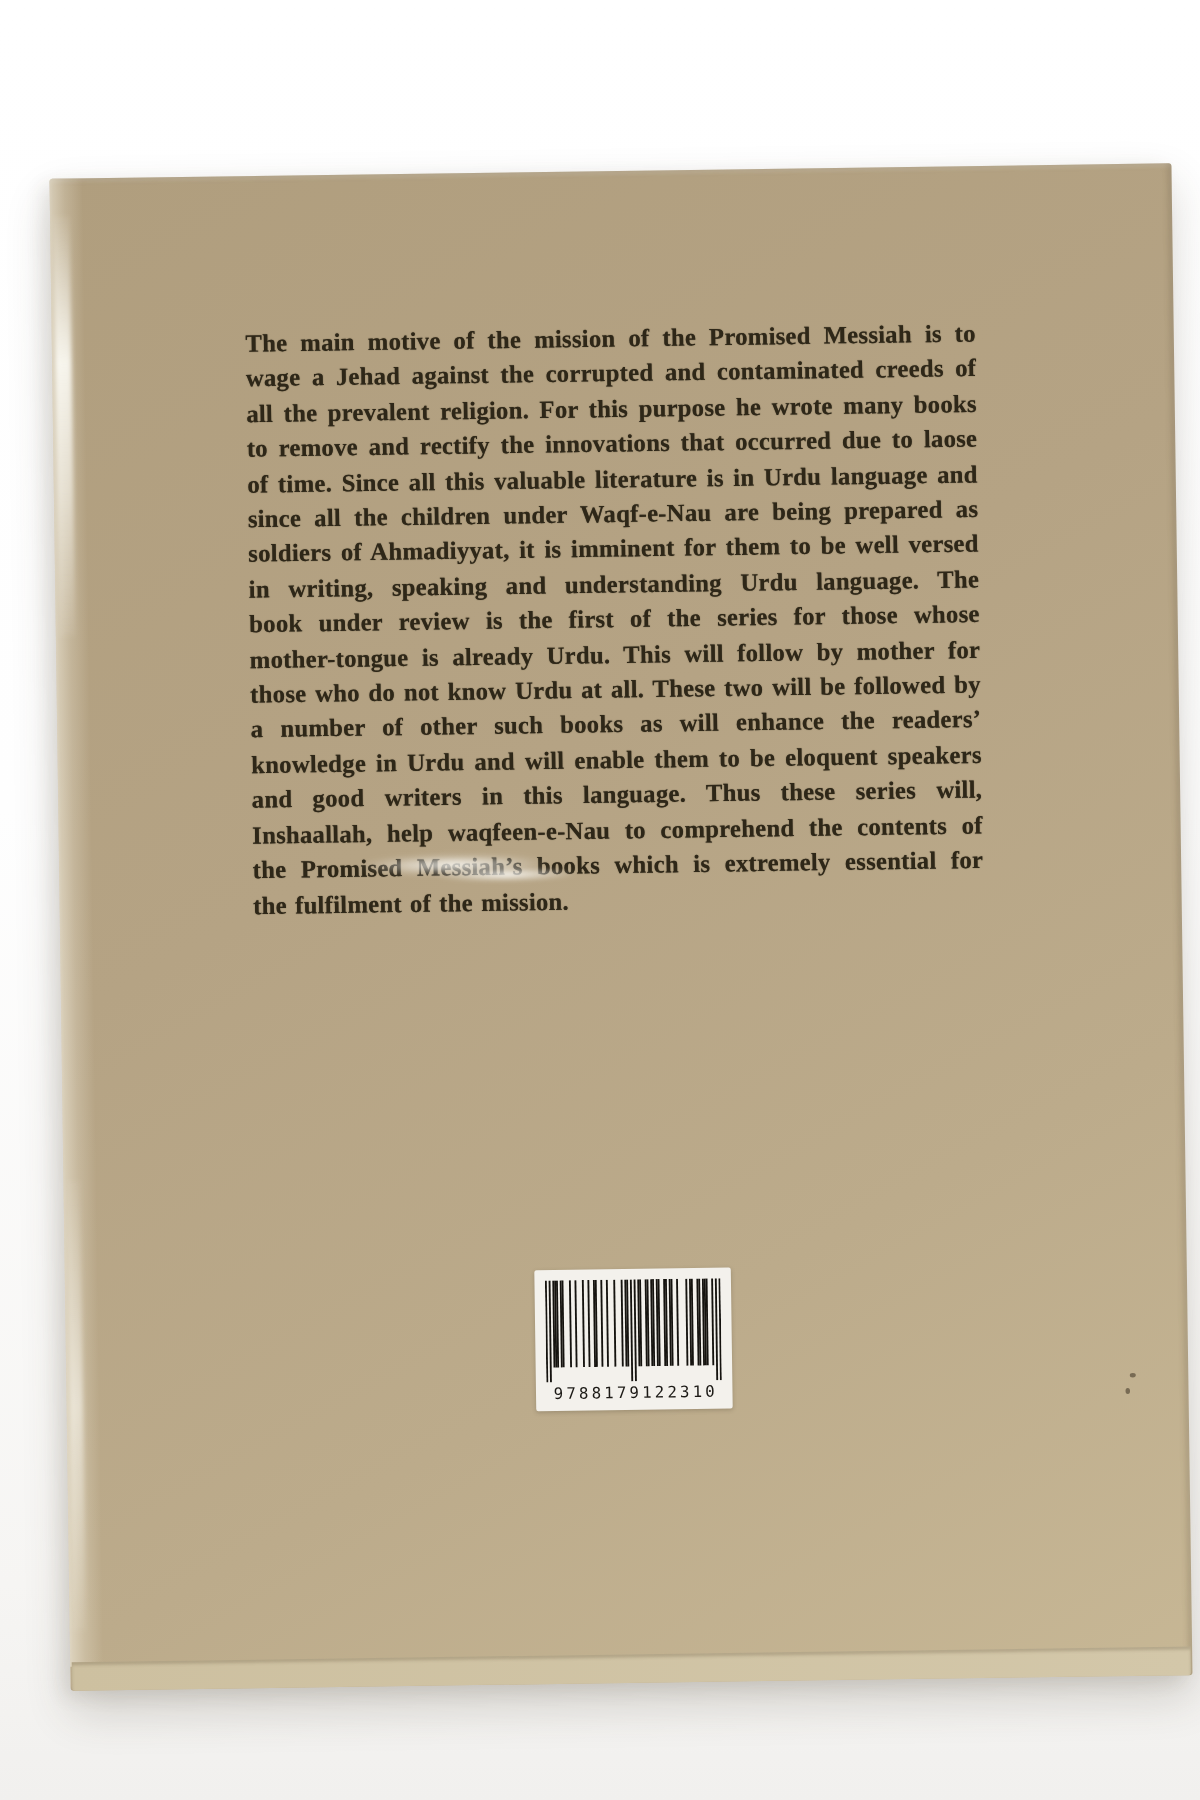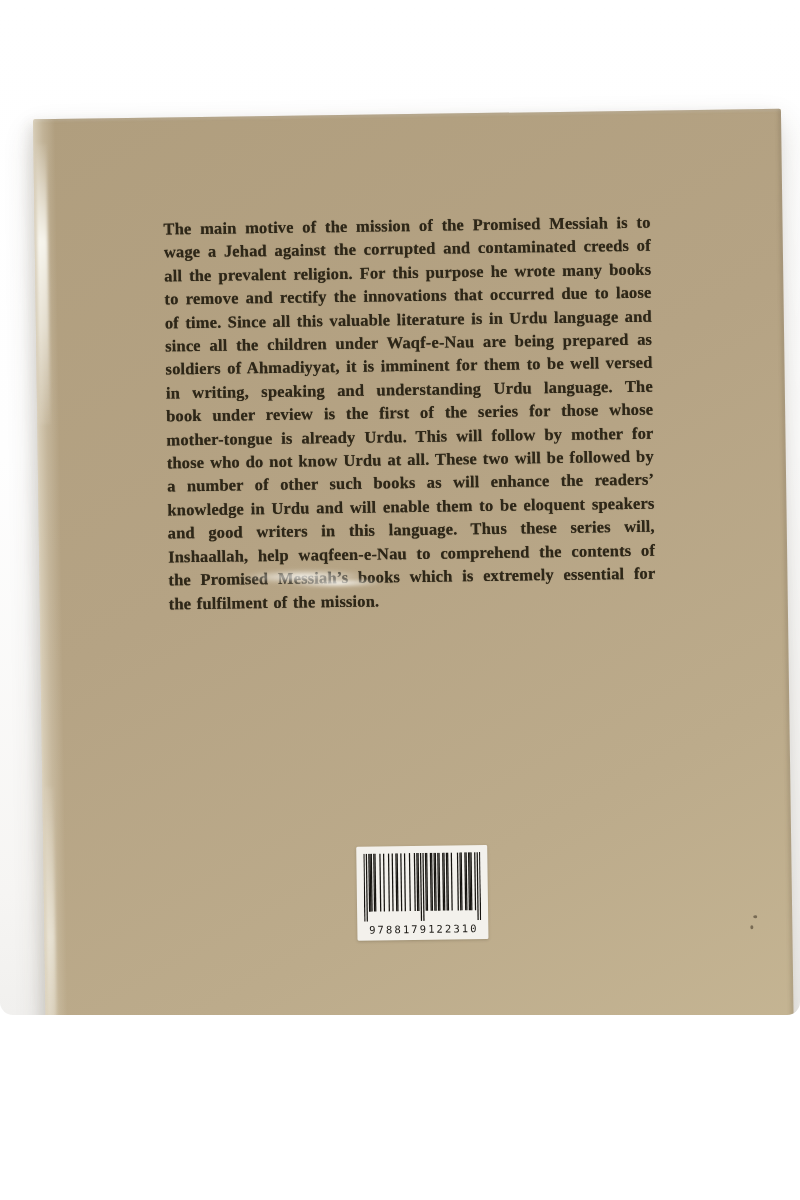--- a/index.html
+++ b/index.html
@@ -3,23 +3,22 @@
 <meta charset="utf-8">
 <style>
   html,body{margin:0;padding:0;}
   body{
     width:800px;height:1200px;
     font-family:"Liberation Serif", serif;
     background:#ffffff;
     overflow:hidden;
   }
   .photo{
-    position:relative;width:800px;height:1015px;overflow:hidden;
+    position:relative;width:800px;height:1200px;overflow:hidden;
     background:linear-gradient(180deg,#ffffff 0%,#fefefe 45%,#f6f5f3 88%,#f1f0ee 100%);
-    border-radius:13px;
   }
   .book{
     position:absolute;left:40px;top:114px;width:748px;height:1008px;
     background:linear-gradient(152deg,#b09e7e 0%,#b5a384 40%,#bcab8b 70%,#c7b795 100%);
     border-radius:2px;
     transform:rotate(-0.8deg);
     transform-origin:50% 50%;
     box-shadow:
       0 14px 30px rgba(70,58,40,0.20),
       -5px 4px 12px rgba(70,58,40,0.10),

